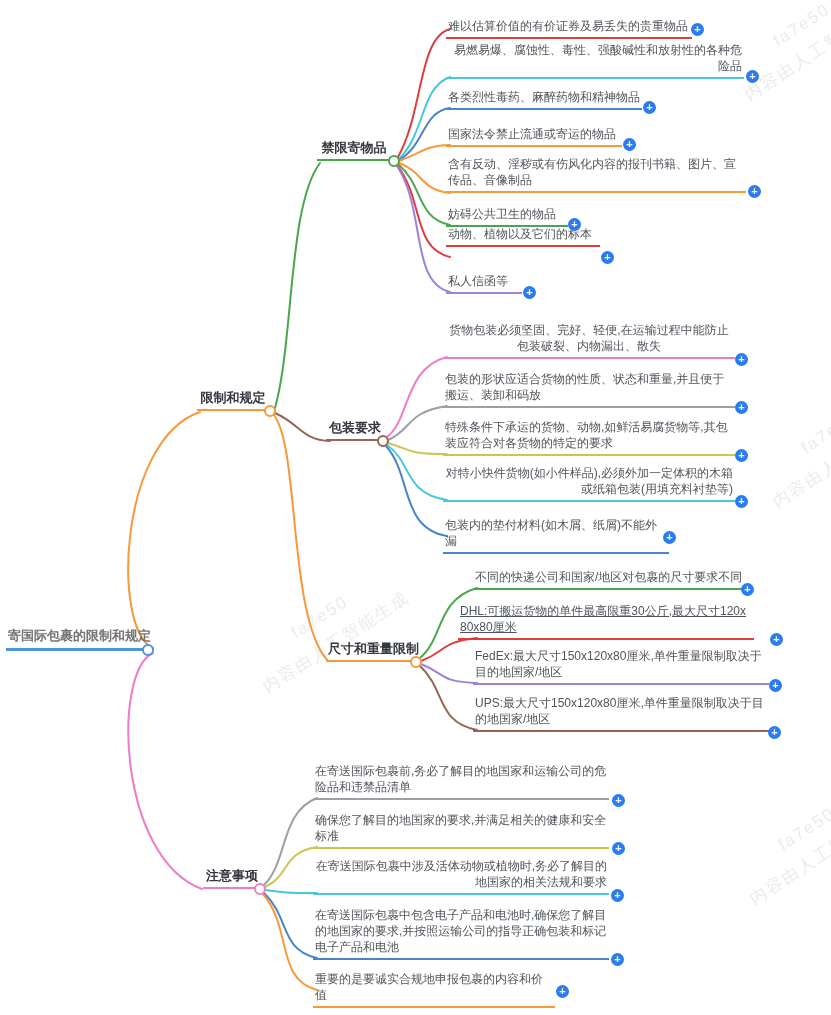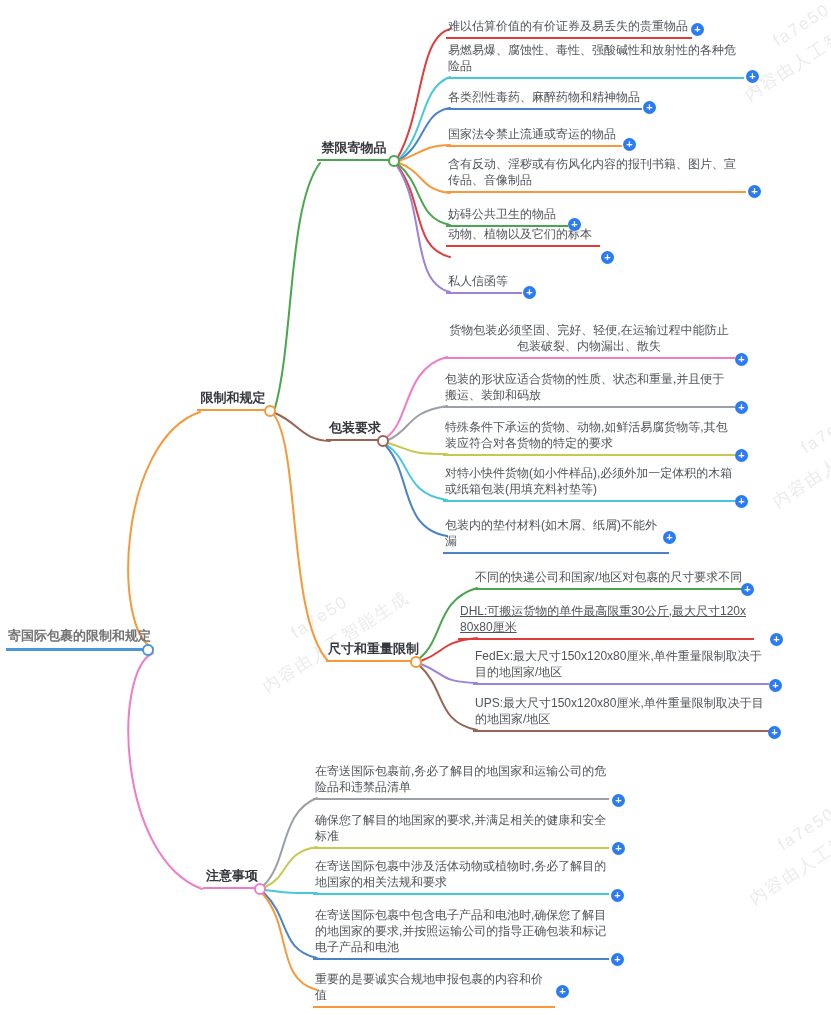--- a/index.html
+++ b/index.html
@@ -37,21 +37,21 @@
     background:#2b7bf2;color:#fff;font-size:11px;line-height:13px;
     text-align:center;font-weight:bold;cursor:pointer;
   }
   
   .u-rootblue{border-bottom-color:#4b96d6;}
   .u-orange{border-bottom-color:#f7993a;}
   .u-pink{border-bottom-color:#f07cc8;}
   .u-green{border-bottom-color:#4aa64e;}
   .u-brown{border-bottom-color:#9a6354;}
   .u-red{border-bottom-color:#e03c3e;}
-  .u-cyan{border-bottom-color:#46c8dc;}
+  .u-cyan{border-bottom-color:#46c8dc;text-align:right;}
   .u-blue{border-bottom-color:#4a84c8;}
   .u-purple{border-bottom-color:#9c82d8;}
   .u-gray{border-bottom-color:#9aa0a6;}
   .u-olive{border-bottom-color:#c8c850;}
   .s-orange{stroke:#f7993a;}
   .s-pink{stroke:#f07cc8;}
   .s-green{stroke:#4aa64e;}
   .s-brown{stroke:#9a6354;}
   .s-red{stroke:#e03c3e;}
   .s-cyan{stroke:#46c8dc;}

